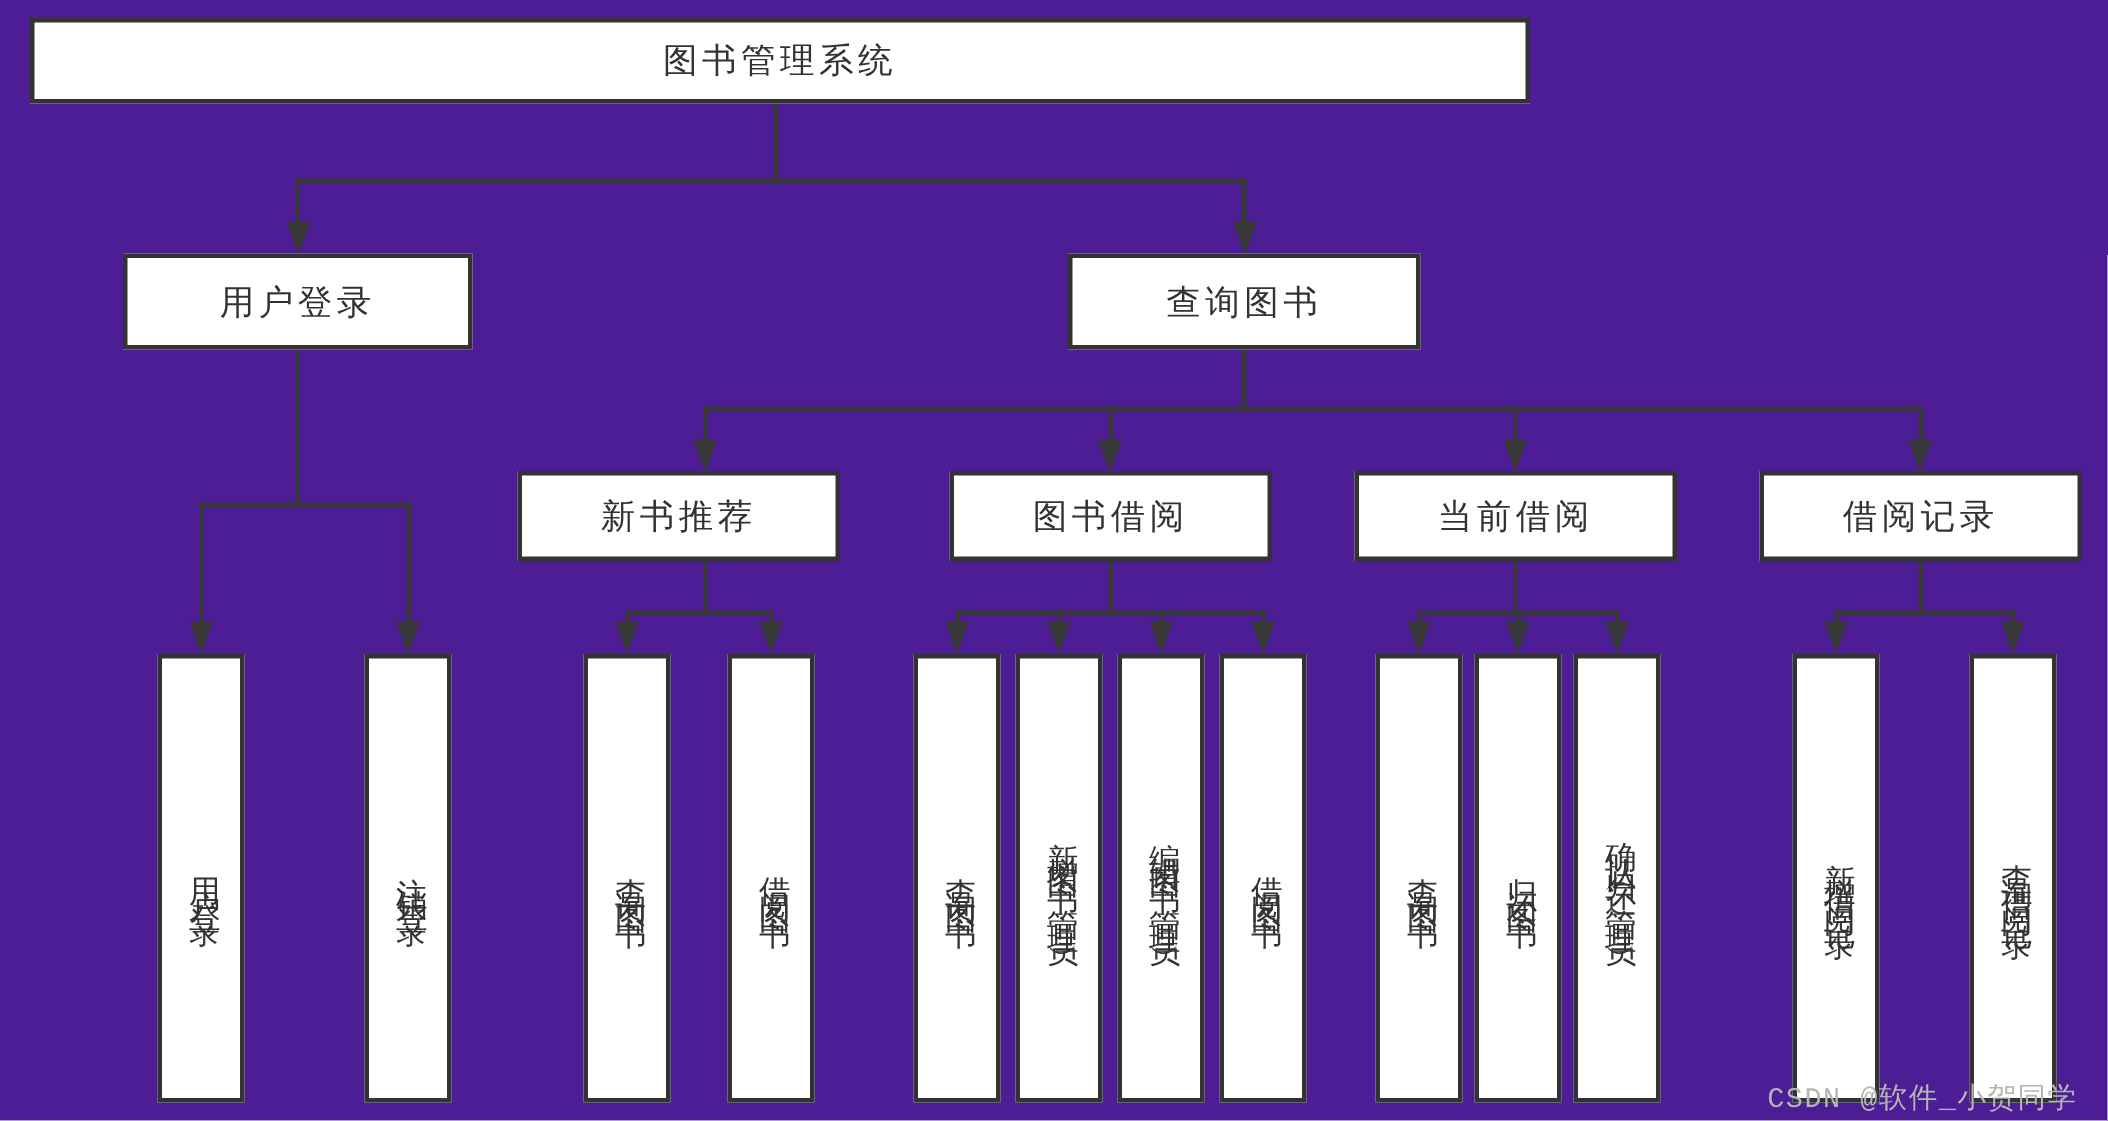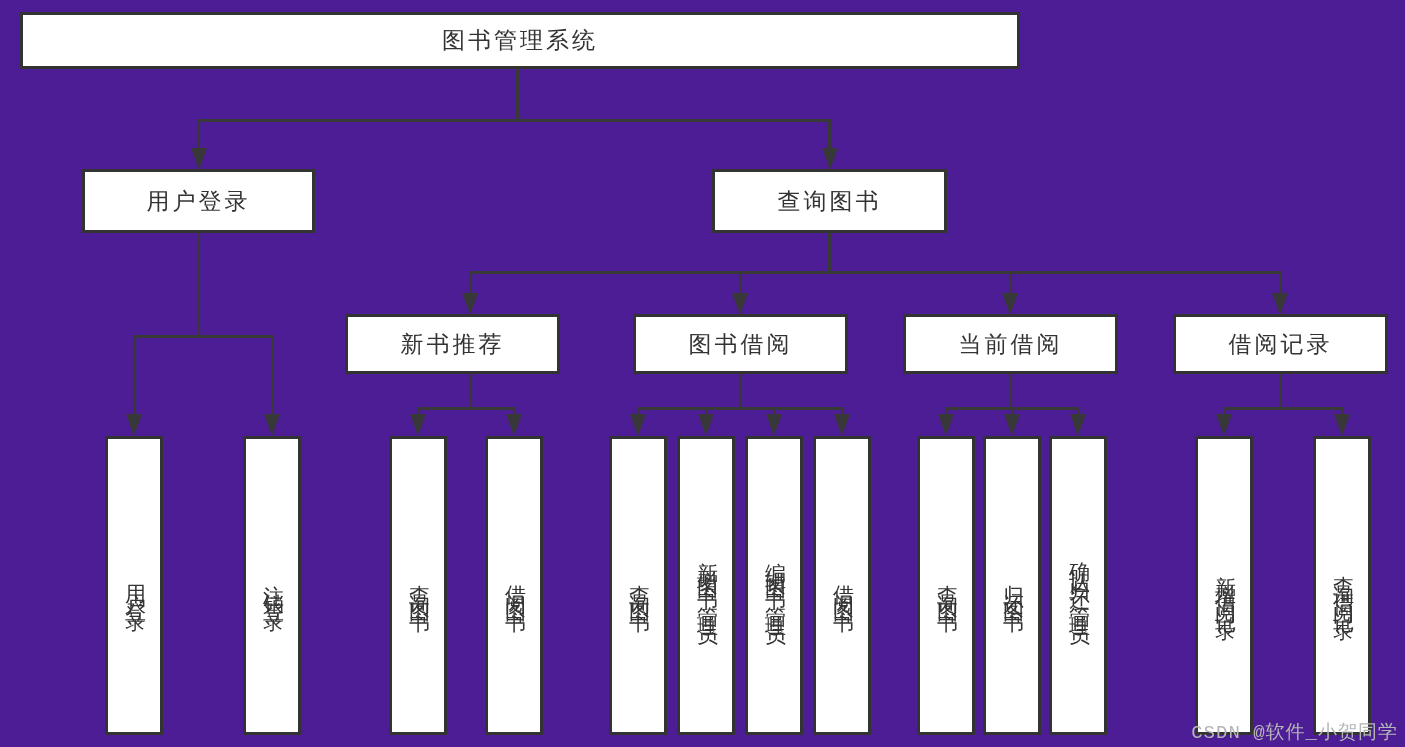--- a/index.html
+++ b/index.html
@@ -56,21 +56,21 @@
   #n-bb-edit   { left:745px; }
   #n-bb-borrow { left:813px; }
   #n-cb-query  { left:917px; }
   #n-cb-return { left:983px; }
   #n-cb-confirm{ left:1049px; }
   #n-br-add    { left:1195px; }
   #n-br-query  { left:1313px; }
   
   #watermark{
     position:absolute;
-    right:7px; bottom:2px;
+    right:20px; bottom:2px;
     font-size:19px;
     color:#b5b5b5;
     letter-spacing:1px;
     z-index:5;
     white-space:nowrap;
   }
 </style>
 </head>
 <body>
 

